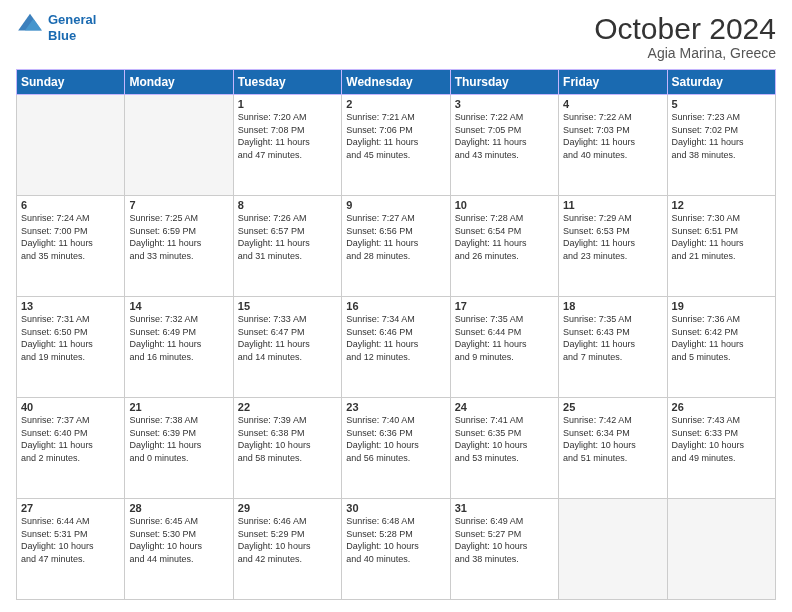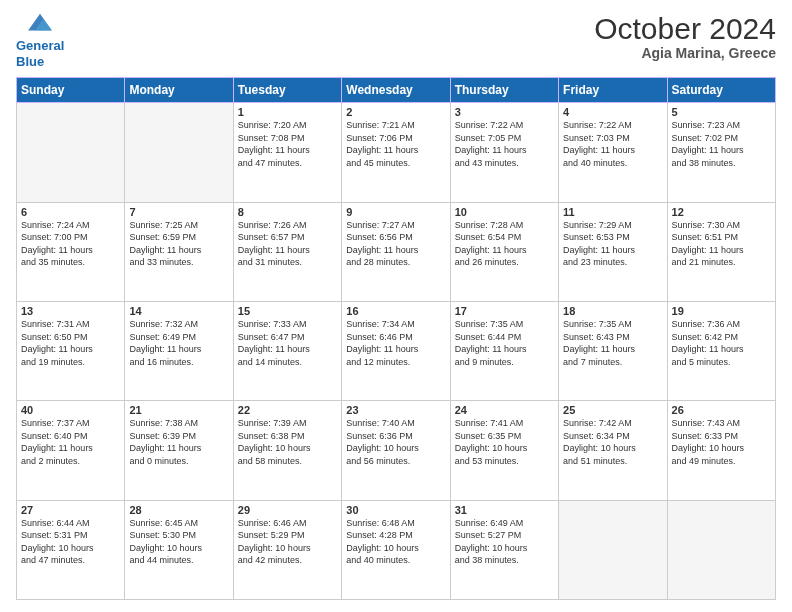--- a/index.html
+++ b/index.html
@@ -18,41 +18,39 @@
       flex-direction: column;
     }
     .header {
       display: flex;
       justify-content: space-between;
       align-items: flex-start;
       margin-bottom: 8px;
     }
     .logo {
       display: flex;
-      align-items: center;
+      align-items: flex-start;
       gap: 4px;
-      flex-direction: column;
     }
     .logo-icon {
       width: 28px;
       height: 22px;
     }
     .title-block {
       text-align: right;
     }
     .month-title {
       font-size: 30px;
       font-weight: normal;
       color: #333;
       line-height: 1.1;
     }
     .location {
       font-size: 14px;
       color: #555;
-      font-weight: bold;
     }
     .calendar {
       flex: 1;
       border: 1px solid #ccc;
       border-collapse: collapse;
       width: 100%;
       table-layout: fixed;
     }
     .calendar th {
       background: #1a6ab1;
@@ -332,21 +330,21 @@
           <td>
             <span class="day-num">29</span>
             <div class="day-info" style="white-space: pre-line;">Sunrise: 6:46 AM
 Sunset: 5:29 PM
 Daylight: 10 hours
 and 42 minutes.</div>
           </td>
           <td>
             <span class="day-num">30</span>
             <div class="day-info" style="white-space: pre-line;">Sunrise: 6:48 AM
-Sunset: 4:28 PM
+Sunset: 5:28 PM
 Daylight: 10 hours
 and 40 minutes.</div>
           </td>
           <td>
             <span class="day-num">31</span>
             <div class="day-info" style="white-space: pre-line;">Sunrise: 6:49 AM
 Sunset: 5:27 PM
 Daylight: 10 hours
 and 38 minutes.</div>
           </td>

